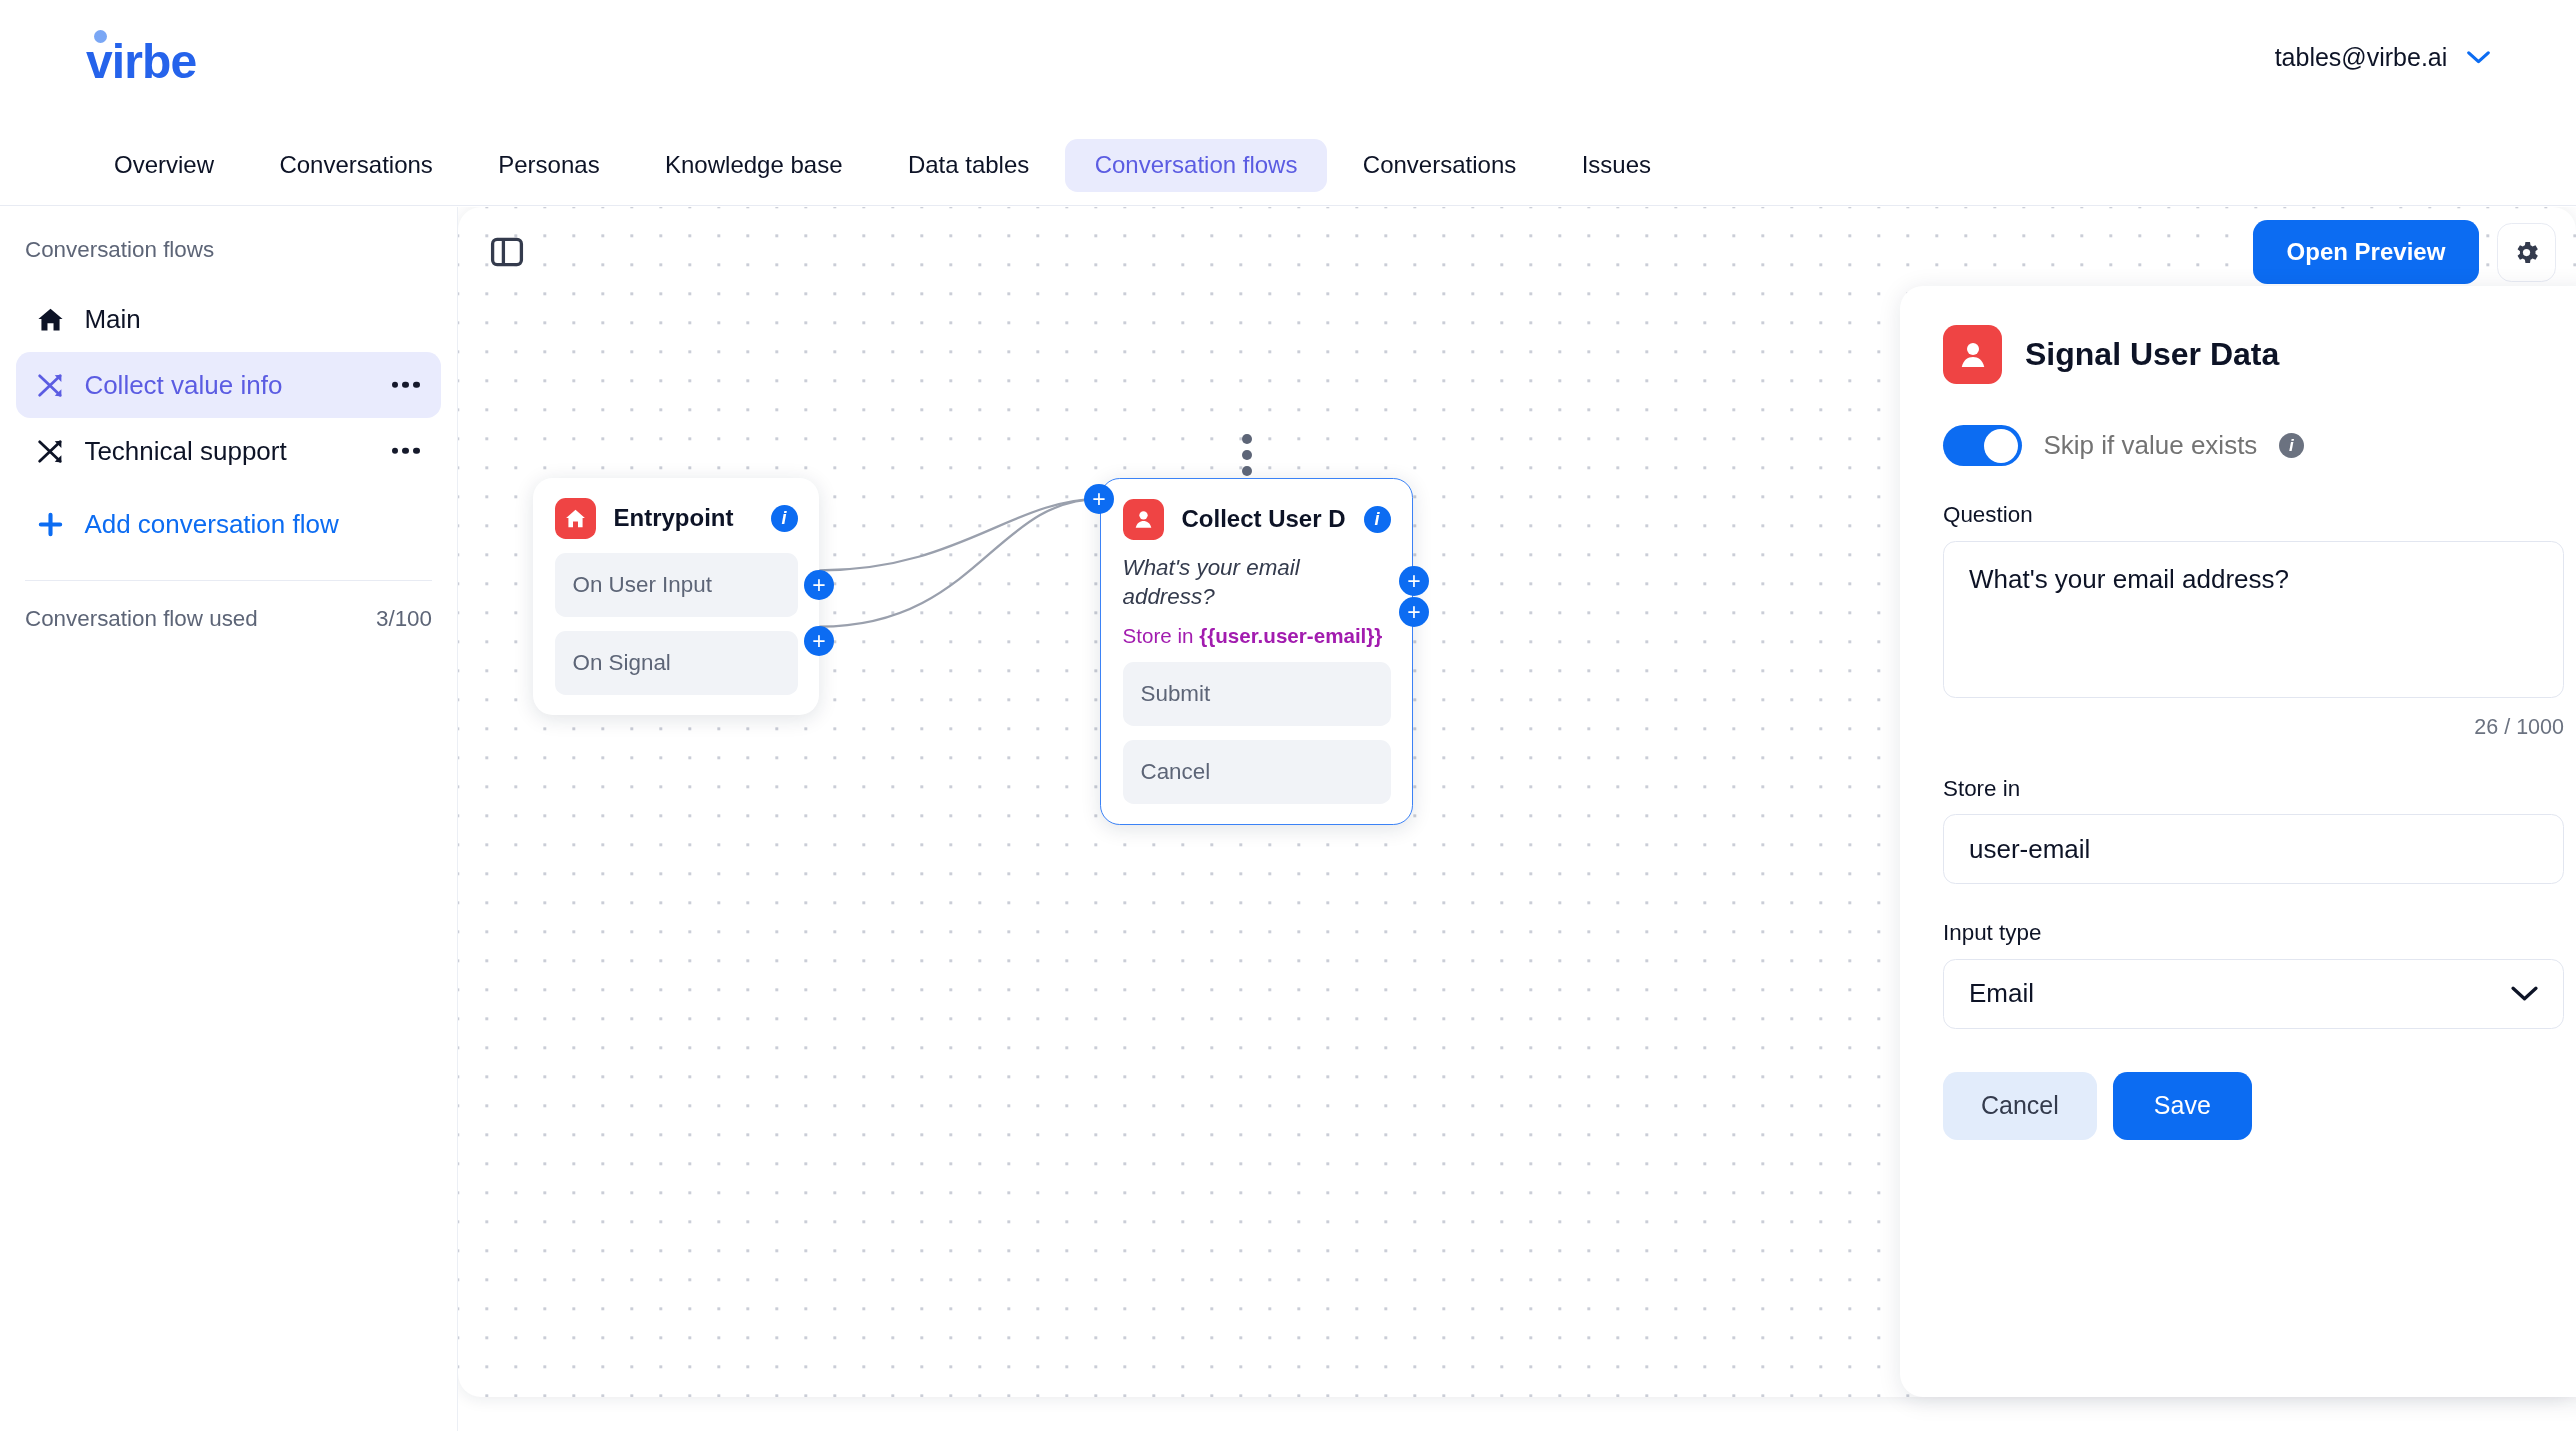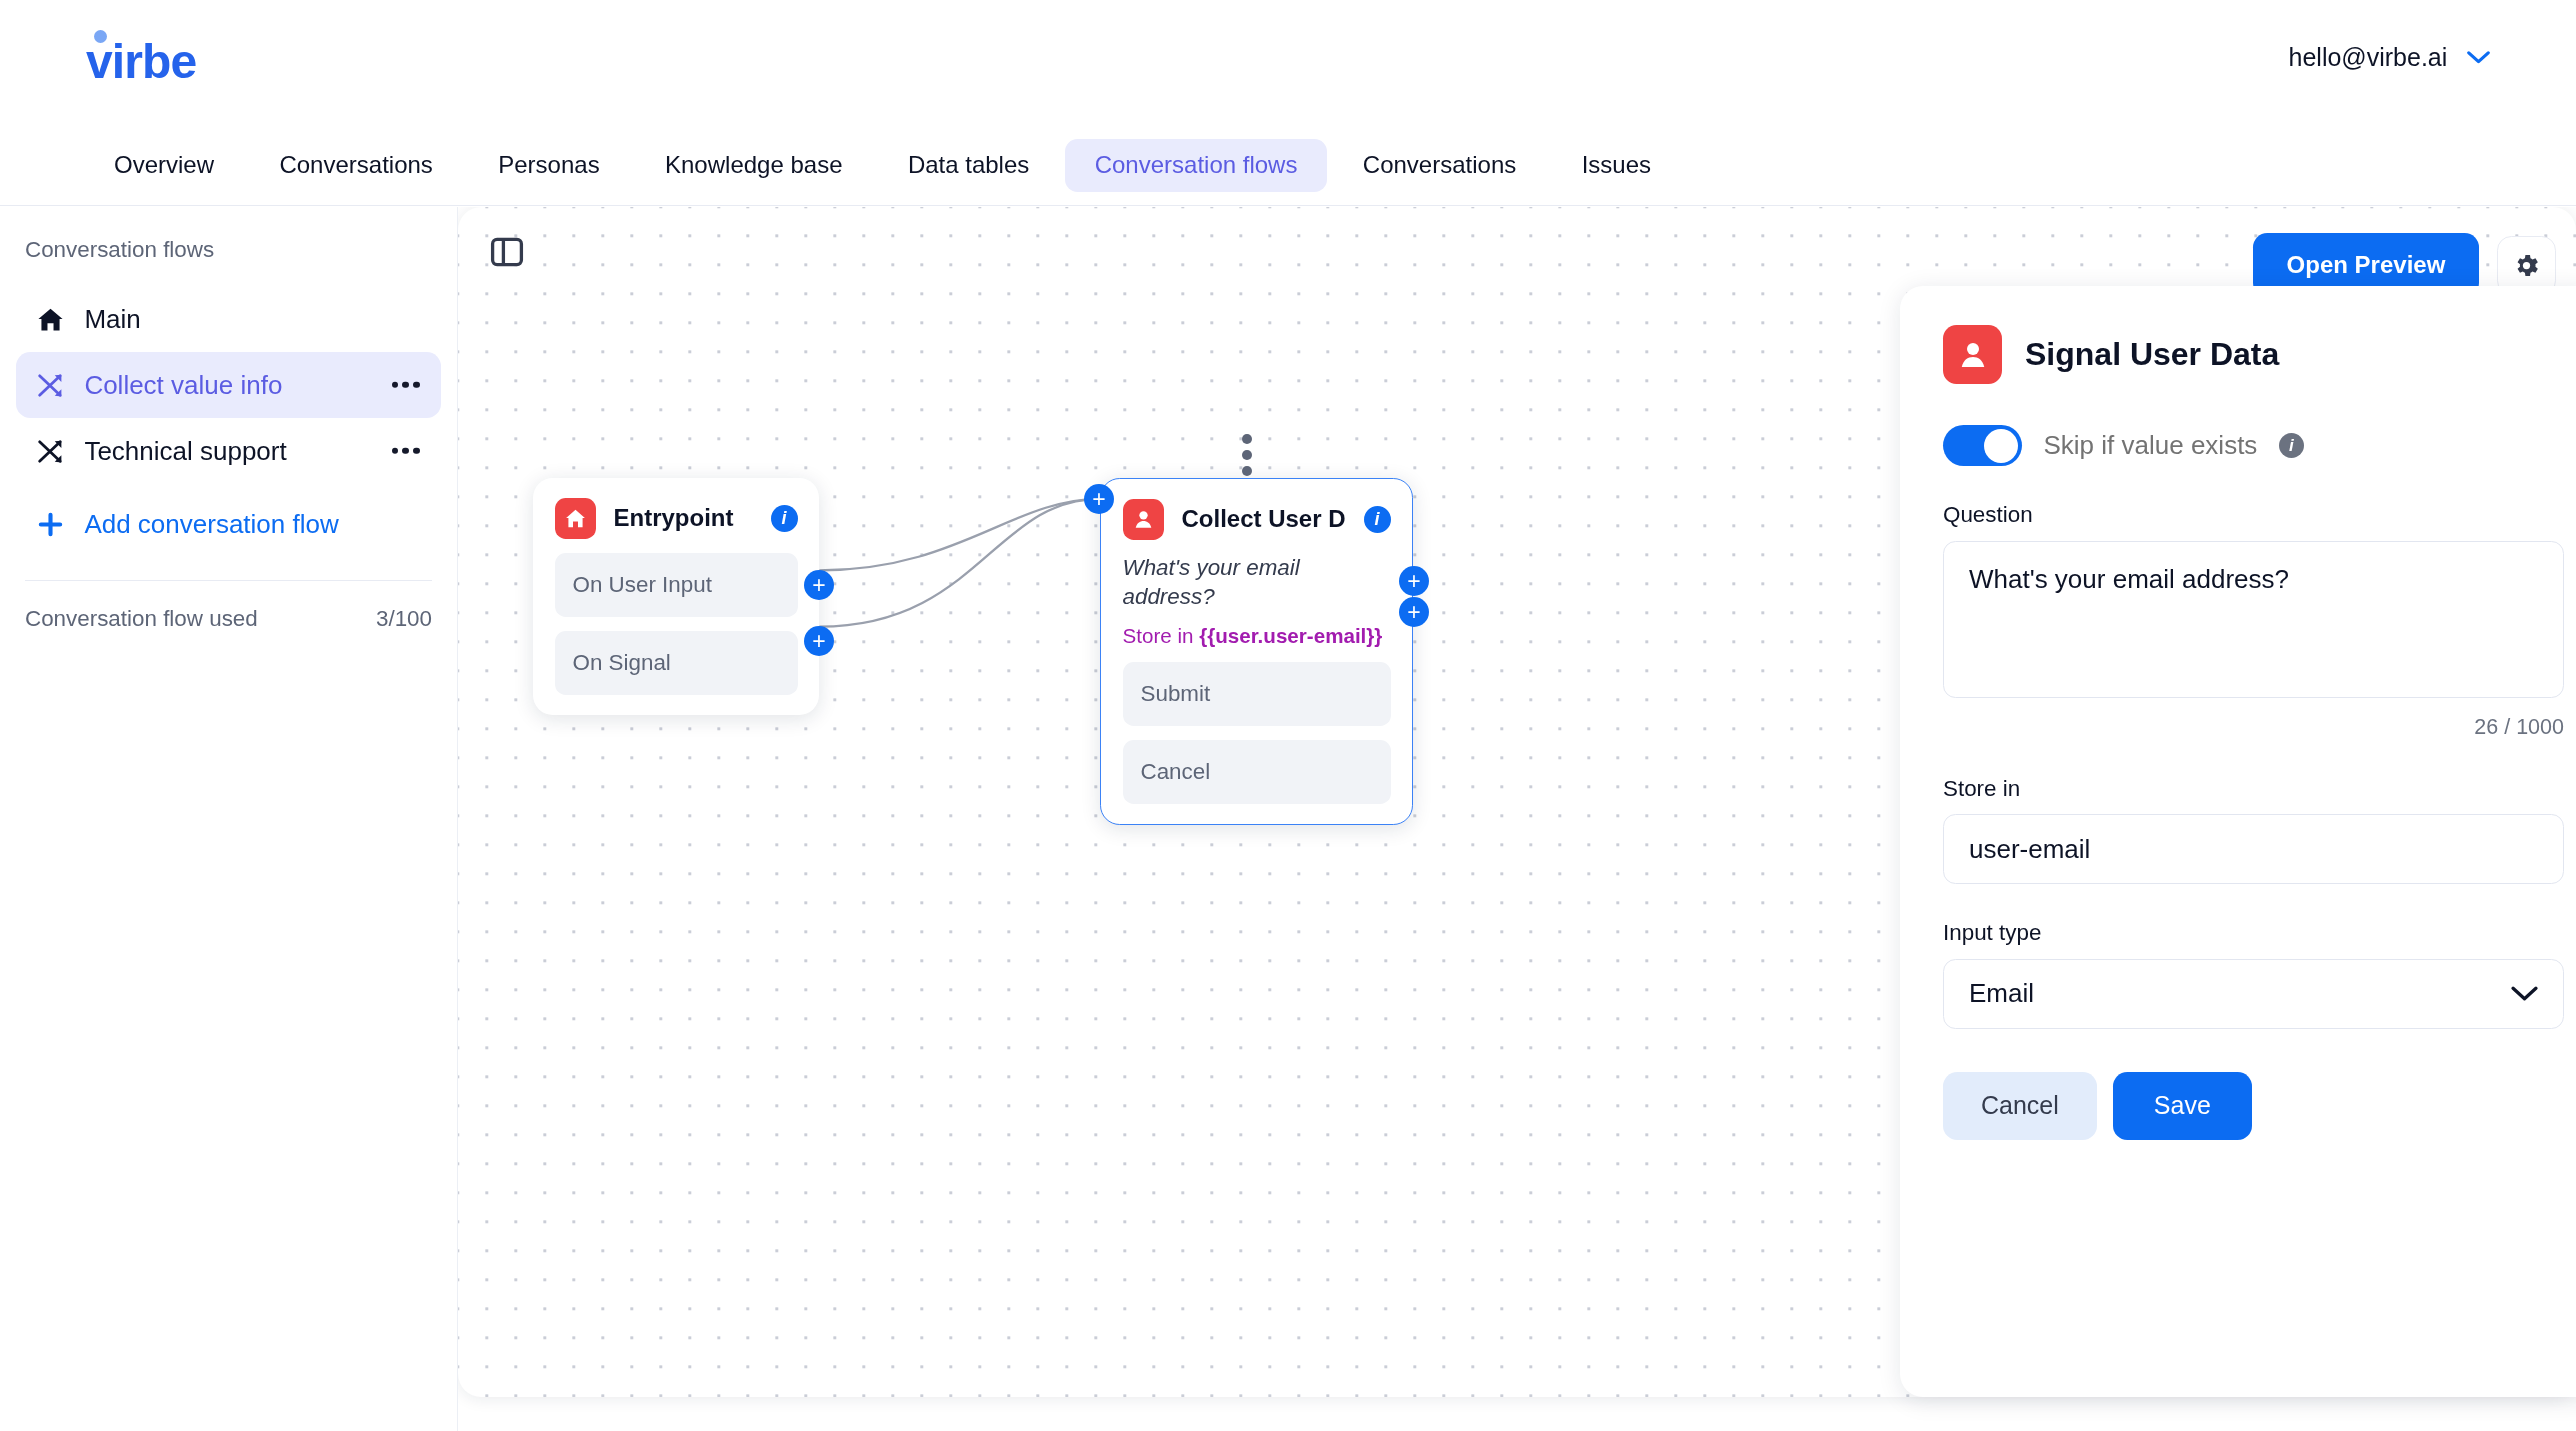--- a/index.html
+++ b/index.html
@@ -93,21 +93,21 @@
     background-size: 29px 29px;
     background-position: 14.3px 14.3px;
     border-radius: 23px;
     box-shadow: 0 1.8px 16px rgba(20,30,60,.09);
   }
   .canvas-toolbar-left {
     position: absolute; left: 21.5px; top: 18px; width: 54px; height: 54px;
     display: flex; align-items: center; justify-content: center; cursor: pointer;
   }
   .canvas-toolbar-right {
-    position: absolute; right: 19.7px; top: 26px;
+    position: absolute; right: 19.7px; top: 13px;
     display: flex; align-items: center; gap: 18px; padding-left: 22px;
   }
   .btn-preview {
     background: #0c6cf2; color: #fff; font-size: 24px; font-weight: 700;
     border: none; border-radius: 14.3px; padding: 18px 34px; cursor: pointer;
     font-family: inherit;
   }
   .btn-gear {
     width: 59px; height: 59px; border-radius: 14.3px; background: #fff;
     border: 0.9px solid #e8ebf3; display: flex; align-items: center;
@@ -223,21 +223,21 @@
 <body>
 
 <div class="topbar">
   <div class="logo-wrap">
     <div style="position:relative;display:inline-block;">
       <span class="logo-text">virbe</span>
       <span class="logo-dot"></span>
     </div>
   </div>
   <div class="account">
-    <span class="account-email">hello@virbe.ai</span>
+    <span class="account-email">tables@virbe.ai</span>
     <svg class="chev-blue" viewBox="0 0 26 15">
       <path d="M2 2 L13 12 L24 2" stroke="#0c6cf2" stroke-width="3.6" fill="none" stroke-linecap="round" stroke-linejoin="round"></path>
     </svg>
   </div>
 </div>
 
 <div class="navbar">
   <div class="navitem">Overview</div>
   <div class="navitem">Conversations</div>
   <div class="navitem">Personas</div>

